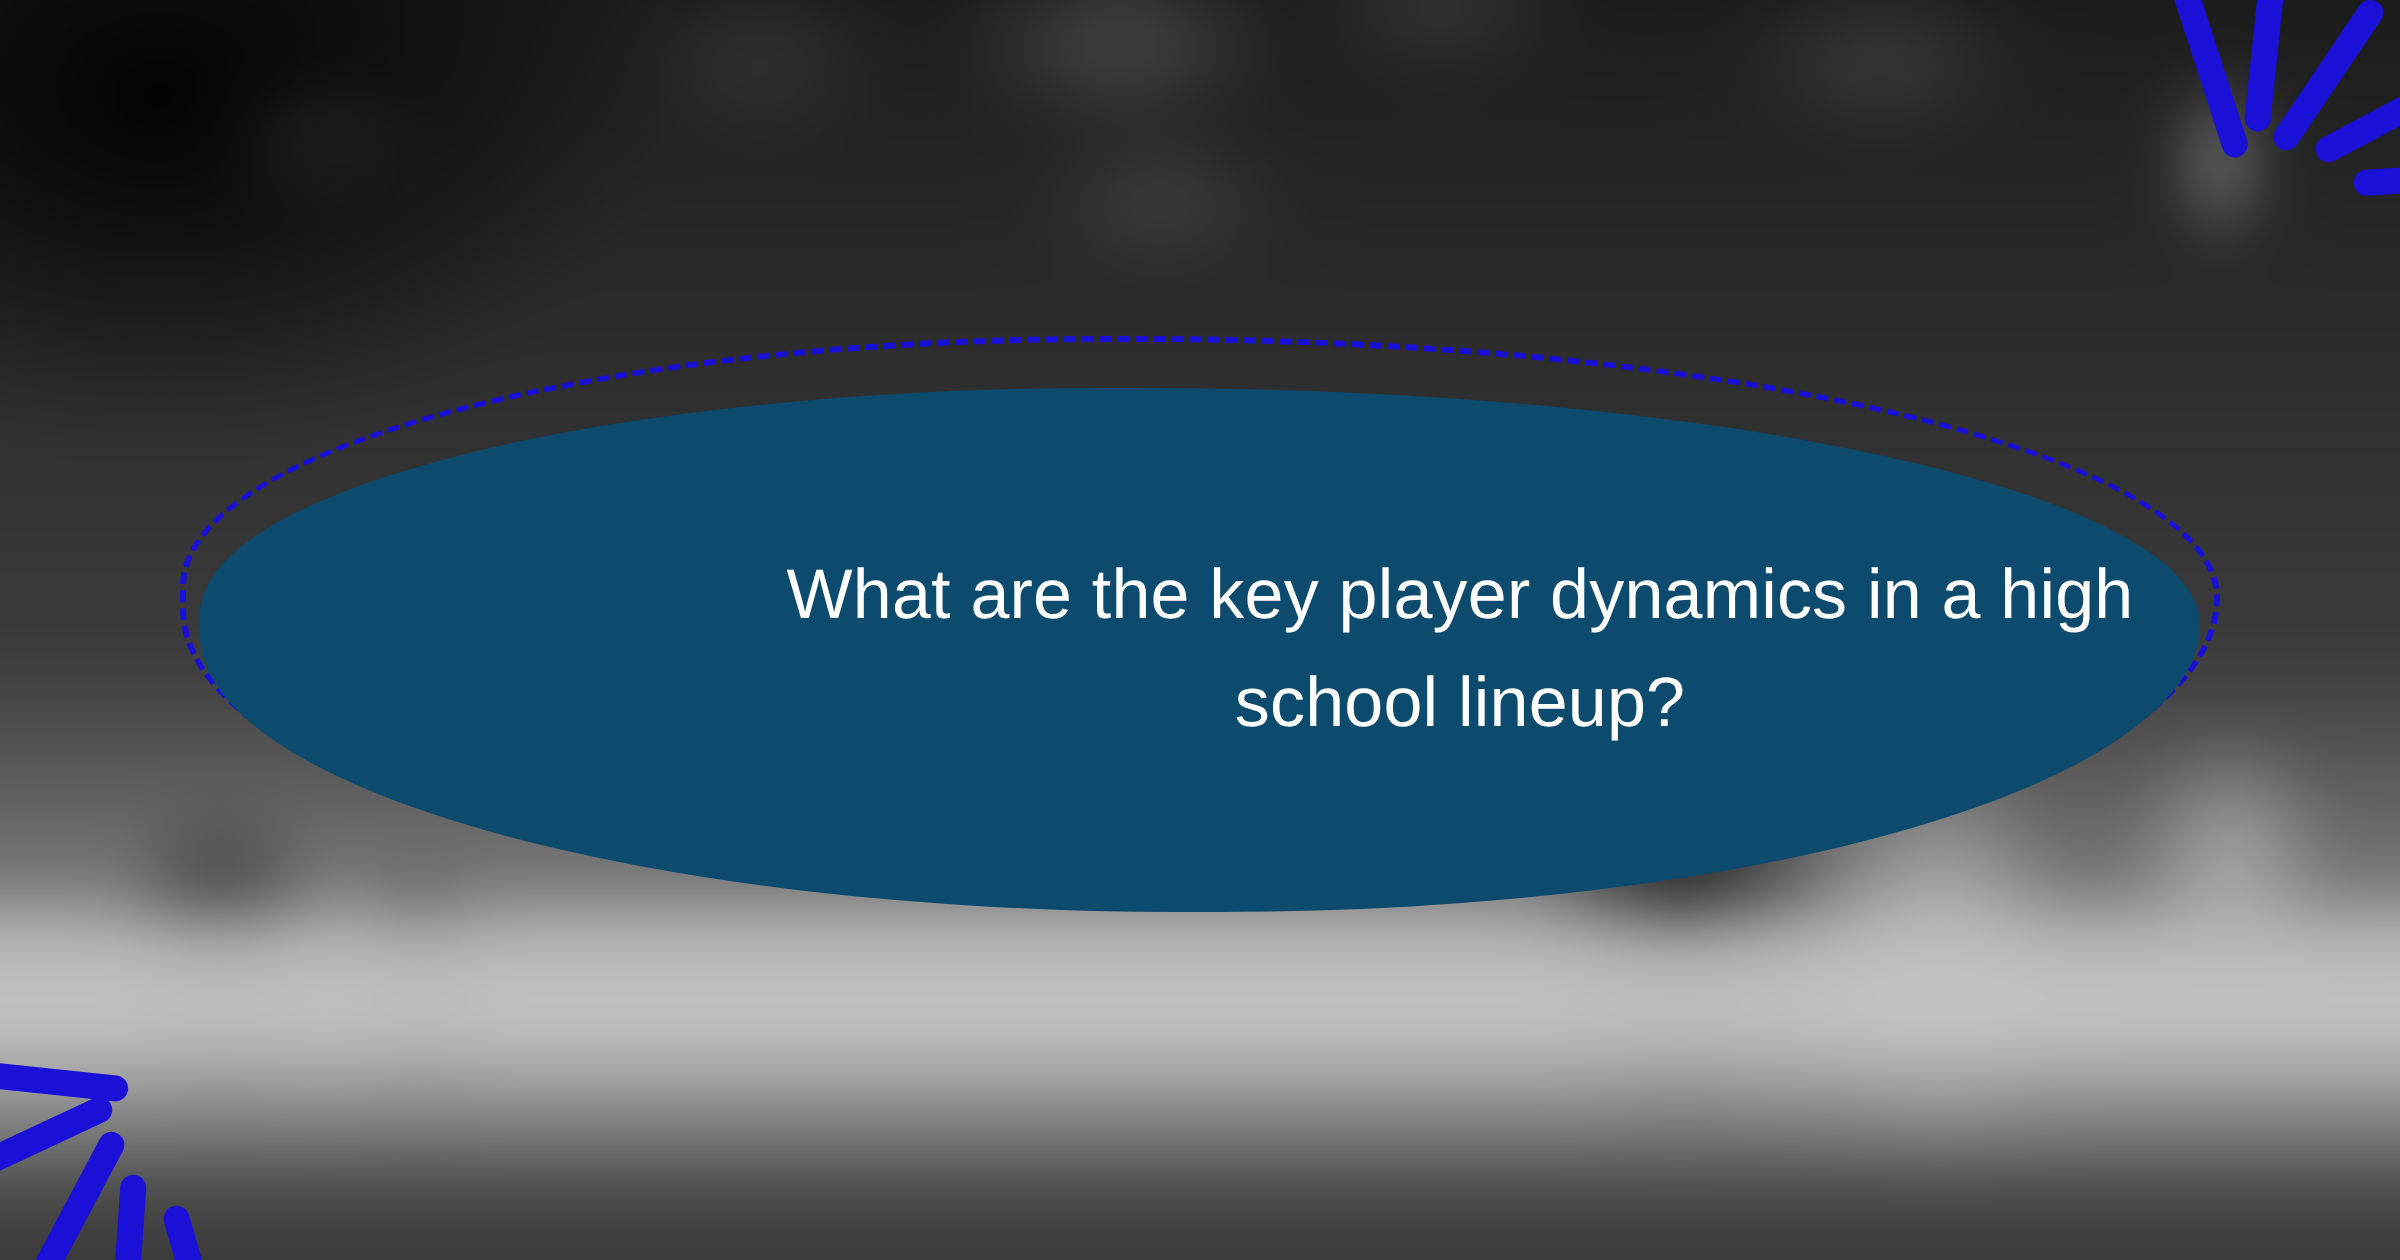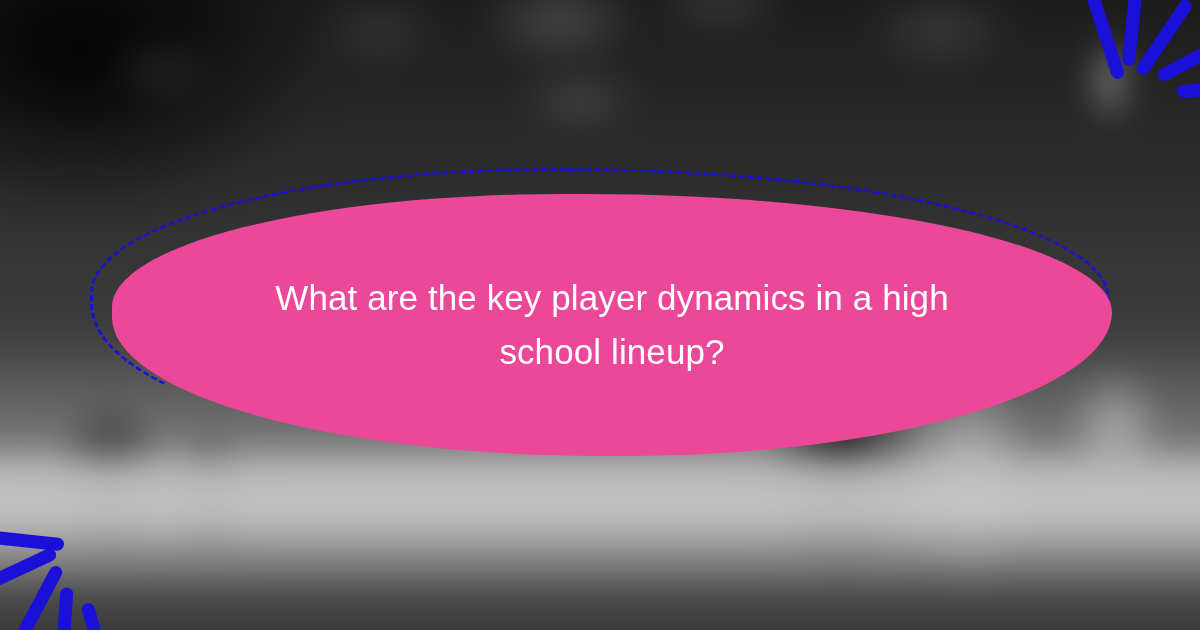--- a/index.html
+++ b/index.html
@@ -70,29 +70,29 @@
     width: 1020px;
     height: 290px;
     border: 3px dashed #1a10d8;
     border-bottom-color: transparent;
     border-radius: 46% 54% 50% 50% / 44% 46% 56% 54%;
     box-sizing: border-box;
   }
 
   .blob {
     position: absolute;
-    left: 12px;
+    left: 0;
     top: 14px;
     width: 1000px;
     height: 262px;
-    background: #ec4899;
+    background: #0c4a6e;
     border-radius: 46% 54% 50% 50% / 44% 46% 56% 54%;
     display: flex;
     align-items: center;
-    justify-content: center;
+    justify-content: flex-end;
   }
 
   .question-text {
     color: #ffffff;
     font-size: 35px;
     line-height: 1.55;
     font-weight: 400;
     text-align: center;
     width: 740px;
     letter-spacing: 0.1px;

